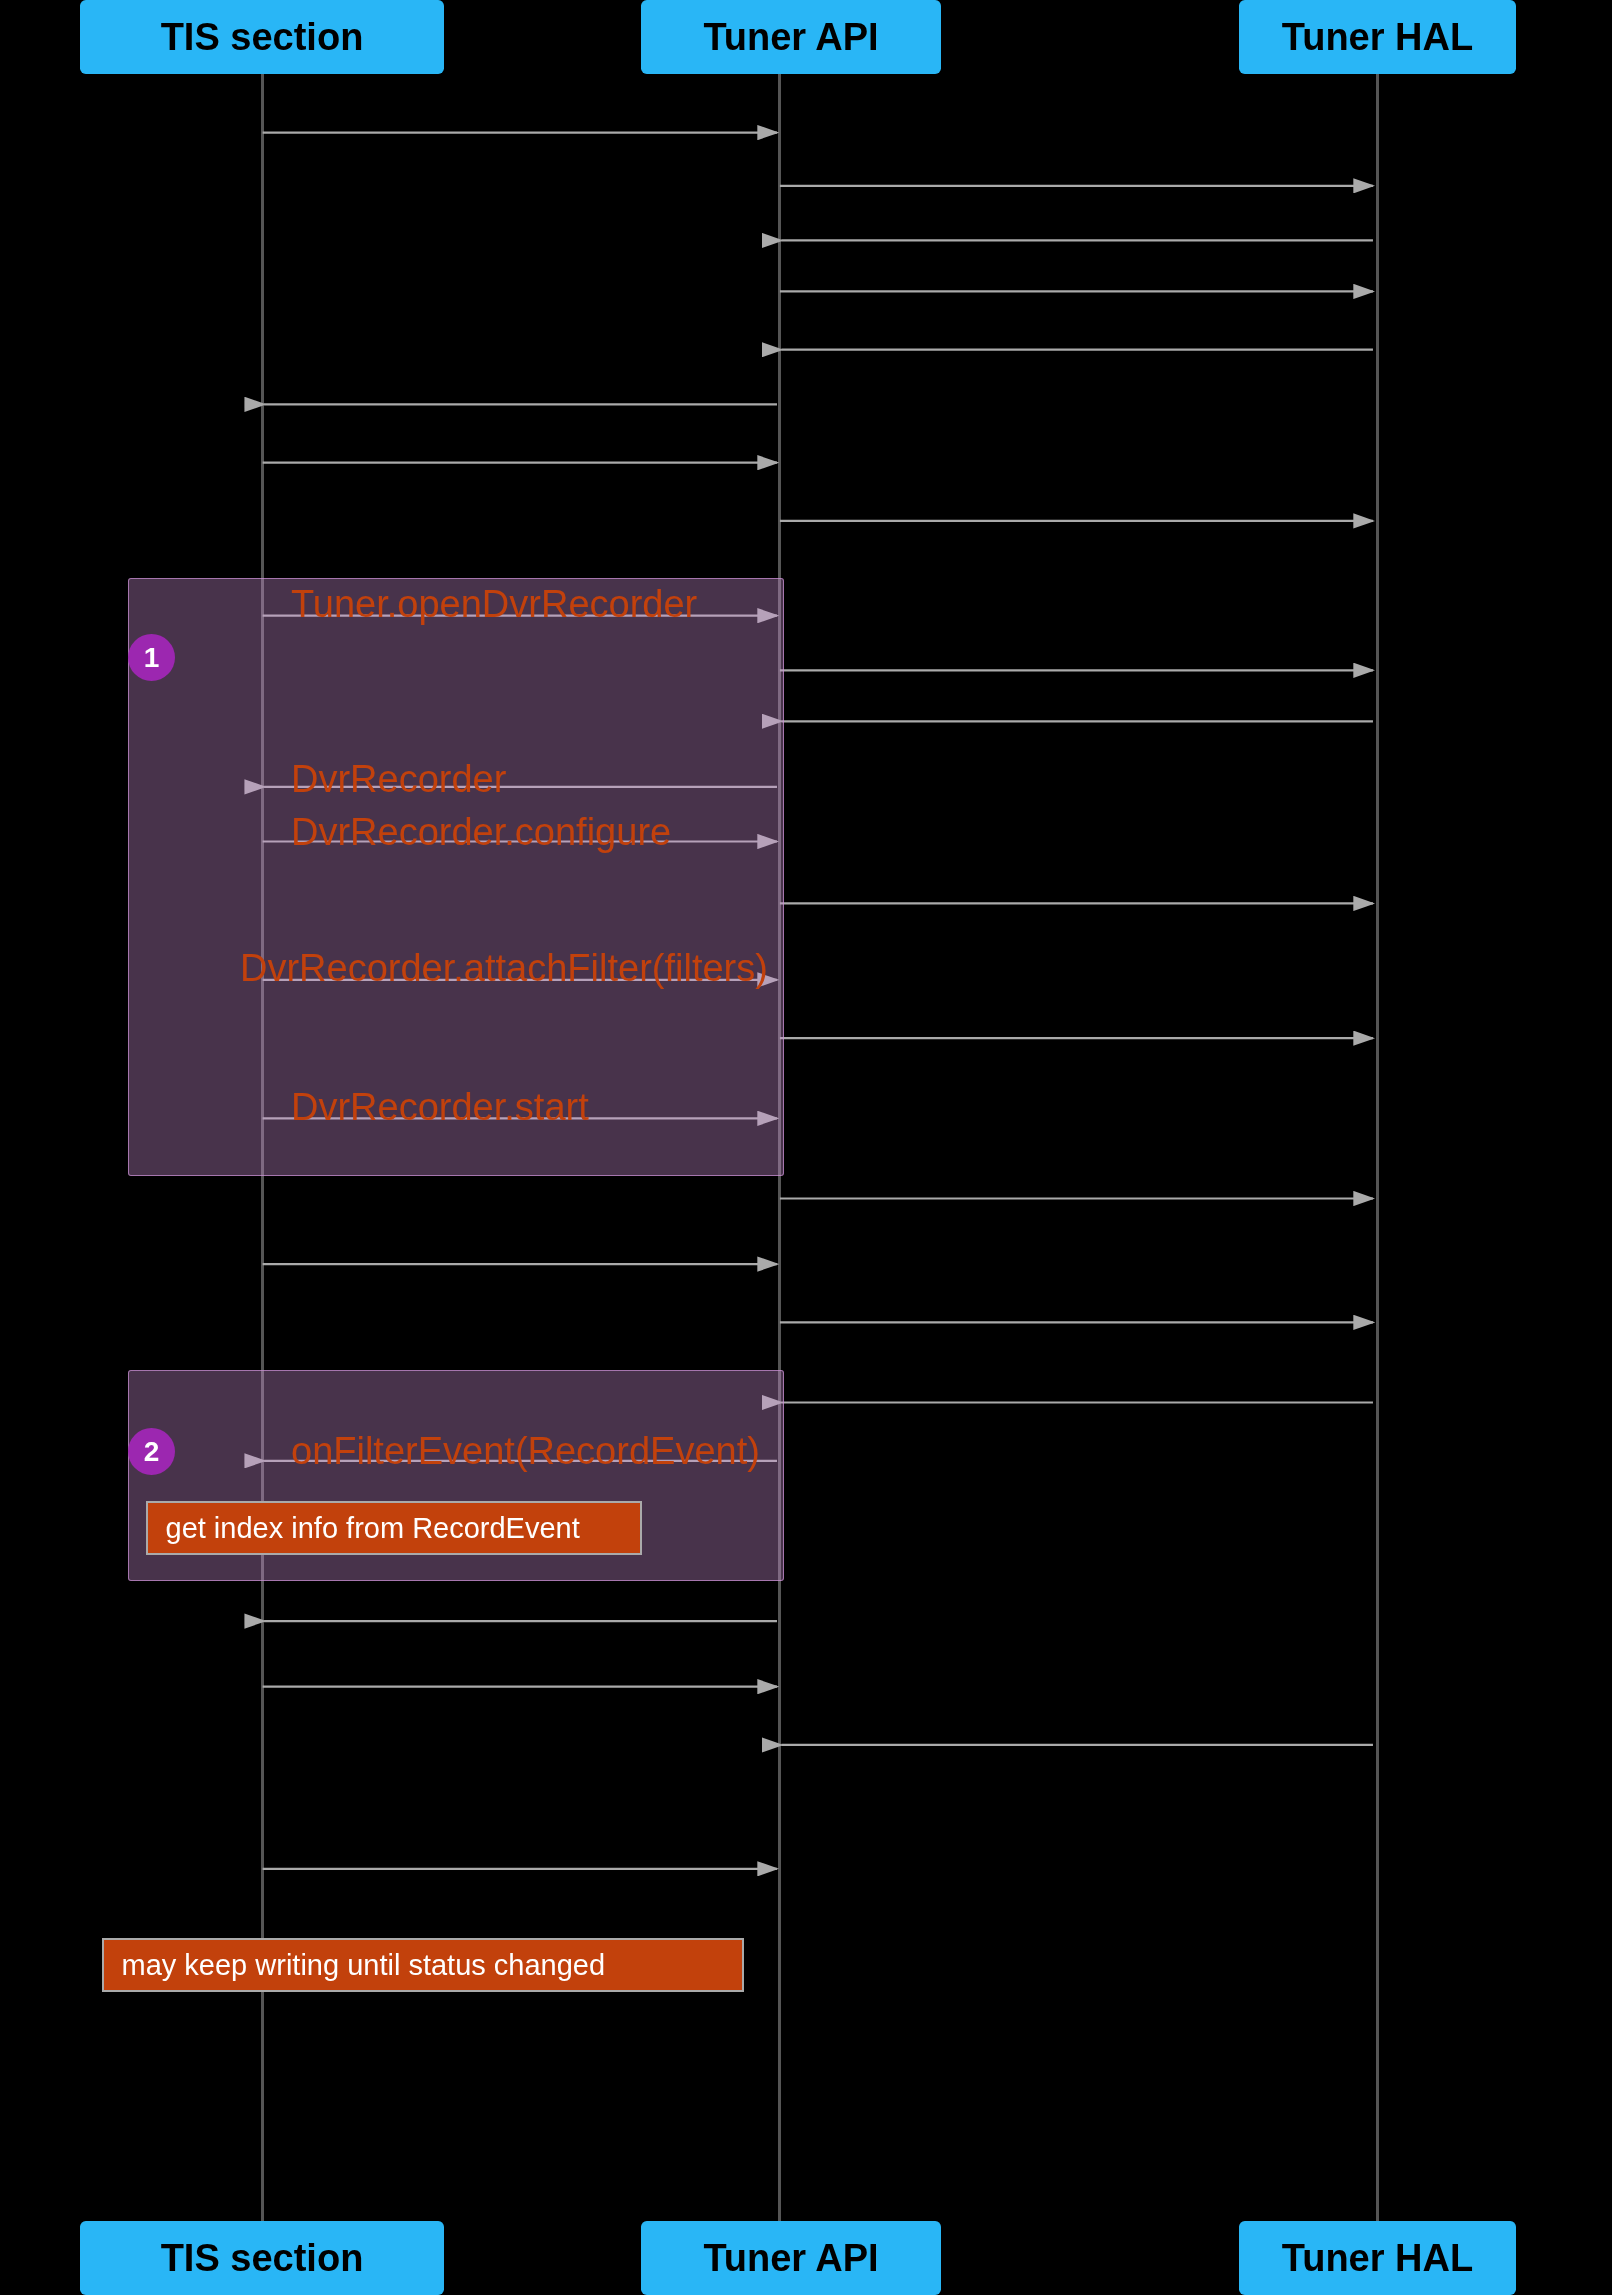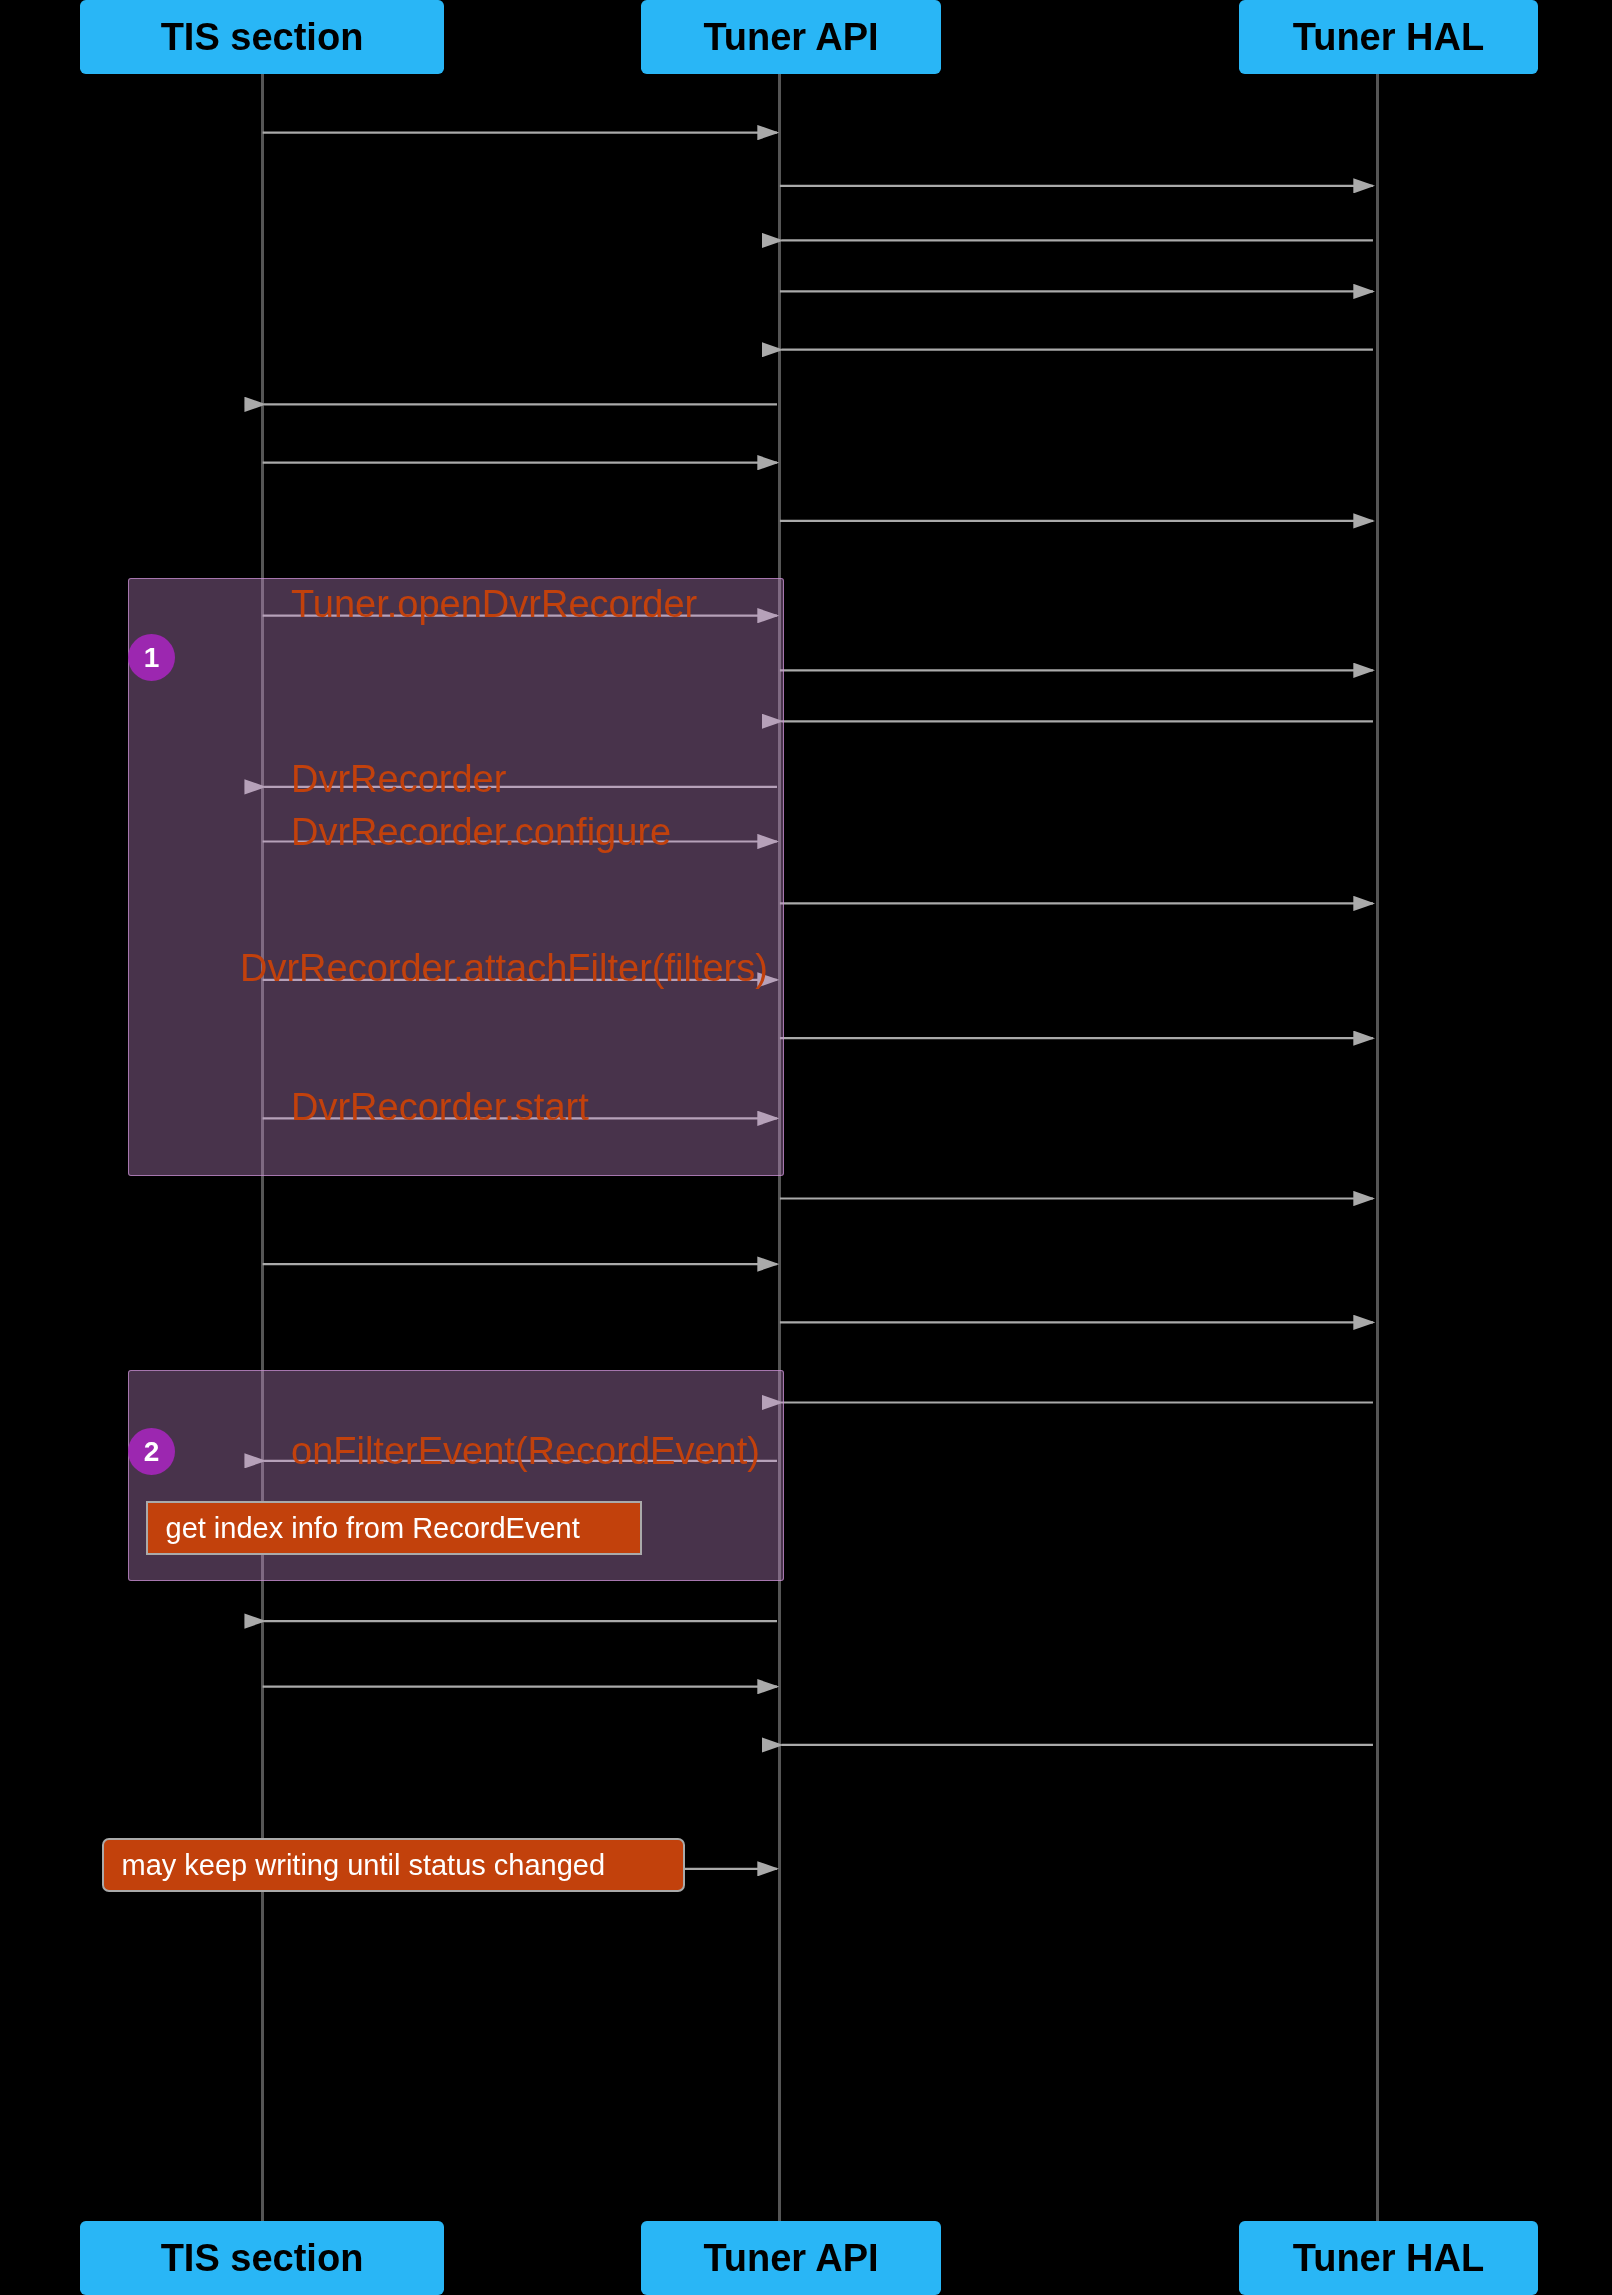--- a/index.html
+++ b/index.html
@@ -34,21 +34,21 @@
       align-items: center;
       justify-content: center;
       color: #000;
       font-size: 38px;
       font-weight: bold;
       border-radius: 5.8px;
     }
 
     .header-tis { background: #29b6f6; left: 80px; width: 364px; }
     .header-tuner-api { background: #29b6f6; left: 641px; width: 300px; }
-    .header-tuner-hal { background: #29b6f6; left: 1239px; width: 299px; }
+    .header-tuner-hal { background: #29b6f6; left: 1239px; width: 277px; }
 
     
     .lifeline-line {
       position: absolute;
       width: 2.9px;
       background: #555;
       top: 74px;
       bottom: 74px;
     }
     .ll-tis { left: 261px; }
@@ -223,16 +223,16 @@
 </div>
 
 <div class="arrow-label" style="left:291px; top:1430px;">
   <span>onFilterEvent(RecordEvent)</span>
 </div>
 
 <div class="text-box" style="left:146px; top:1501px; width:496px;">
   <span>get index info from RecordEvent</span>
 </div>
 
-<div class="text-box" style="left:102px; top:1838px; width:583px;border-radius:7px;">
+<div class="text-box" style="left:102px; top:1938px; width:642px;">
   <span>may keep writing until status changed</span>
 </div>
 
 
 </body></html>

